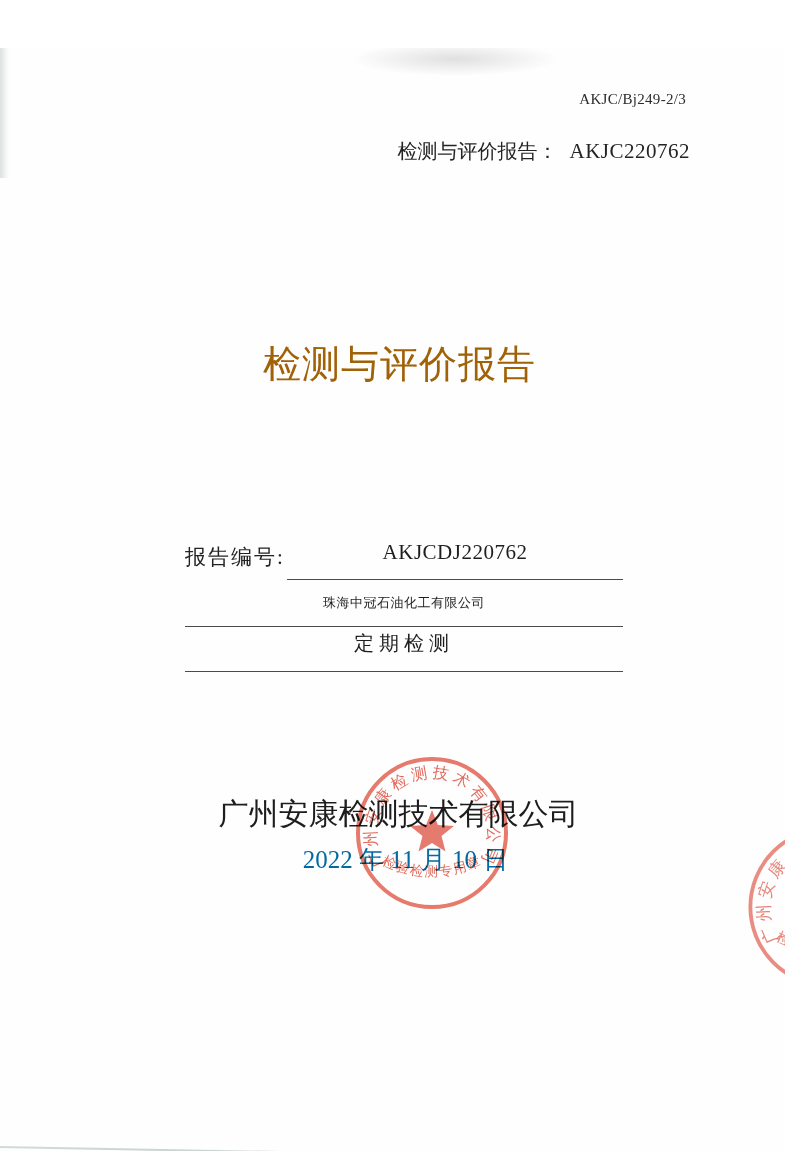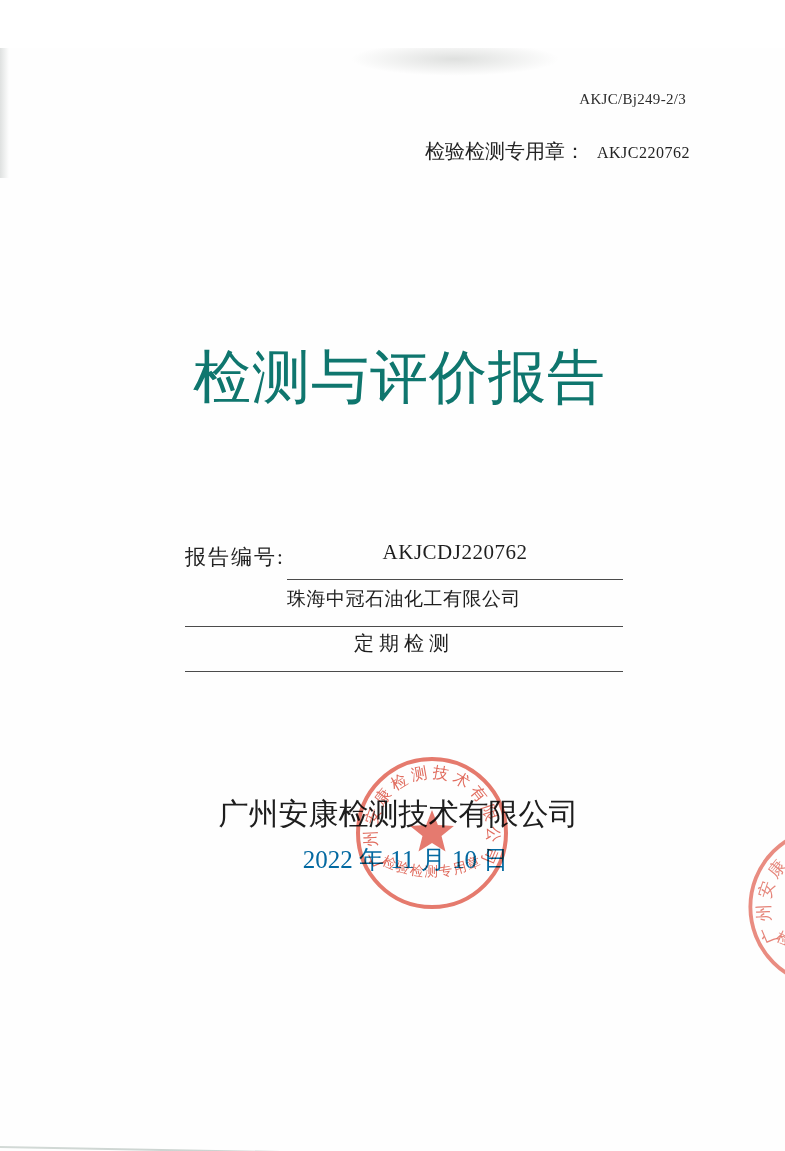--- a/index.html
+++ b/index.html
@@ -40,25 +40,25 @@
   }
   
   .doc-code{
     position:absolute;top:43px;right:99px;
     font-size:15px;letter-spacing:0.3px;color:#2b2b2b;
   }
   .task-line{
     position:absolute;top:90px;right:95px;
     font-size:20px;color:#242424;white-space:nowrap;
   }
-  .task-line .num{font-size:16px;margin-left:12px;letter-spacing:0.5px;}
+  .task-line .num{font-size:21px;margin-left:12px;letter-spacing:0.5px;}
   
   .report-title{
     position:absolute;top:291px;left:calc(50% + 7px);transform:translateX(-50%);
-    font-size:58px;letter-spacing:1px;white-space:nowrap;color:#0f766e;
+    font-size:38px;letter-spacing:1px;white-space:nowrap;color:#a16207;
     font-weight:500;
   }
   
   .fields{
     position:absolute;left:185px;top:494px;width:438px;
   }
   .field-row{display:flex;align-items:stretch;}
   .field-row.r1{height:38px;}
   .field-row.r2{height:47px;}
   .field-row.r3{height:45px;}
@@ -66,21 +66,21 @@
     width:102px;flex:0 0 102px;
     font-size:21px;letter-spacing:2px;color:#222;
     display:flex;align-items:flex-end;padding-bottom:9px;box-sizing:border-box;
   }
   .field-value{
     flex:1;border-bottom:1.5px solid var(--line);
     display:flex;align-items:flex-end;justify-content:center;
     padding-bottom:14px;box-sizing:border-box;color:#1e1e1e;
   }
   .r1 .field-value{font-size:21px;letter-spacing:0.5px;}
-  .r2 .field-value{font-size:19px;letter-spacing:0.5px;}
+  .r2 .field-value{font-size:13px;letter-spacing:0.5px;}
   .r3 .field-value{font-size:20px;letter-spacing:5px;}
   
   .company-name{
     position:absolute;top:746px;left:calc(50% + 6px);transform:translateX(-50%);
     font-size:30px;white-space:nowrap;color:#1d1d1d;
   }
   .report-date{
     position:absolute;top:795px;left:calc(50% + 13px);transform:translateX(-50%);
     font-size:25px;white-space:nowrap;color:#0369a1;
   }
@@ -94,21 +94,21 @@
 <body>
 
 <div id="page">
 
   <div class="smudge-top"></div>
   <div class="smudge-left"></div>
 
   <div class="doc-code">AKJC/Bj249-2/3</div>
 
   <div class="task-line">
-    <span>检验检测专用章：</span><span class="num">AKJC220762</span>
+    <span>检测与评价报告：</span><span class="num">AKJC220762</span>
   </div>
 
   <div class="report-title">检测与评价报告</div>
 
   <div class="fields">
     <div class="field-row r1">
       <div class="field-label">报告编号:</div>
       <div class="field-value">AKJCDJ220762</div>
     </div>
     <div class="field-row r2">

